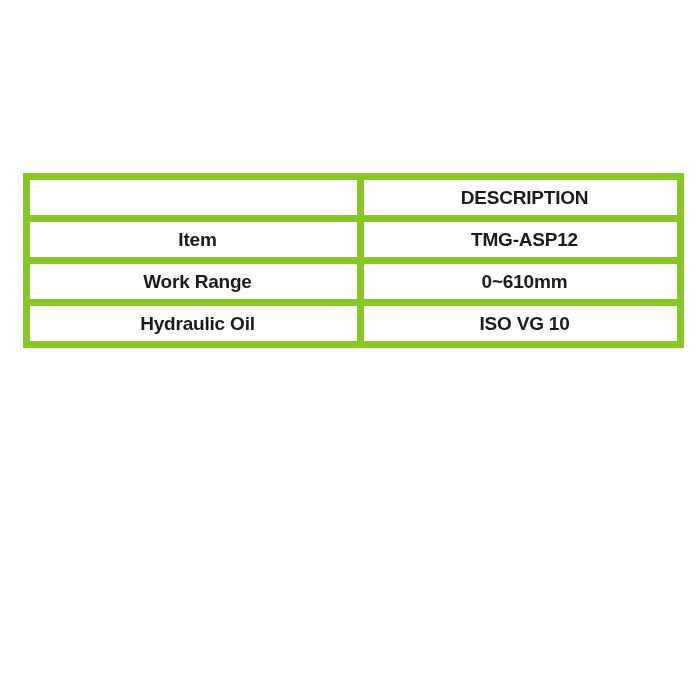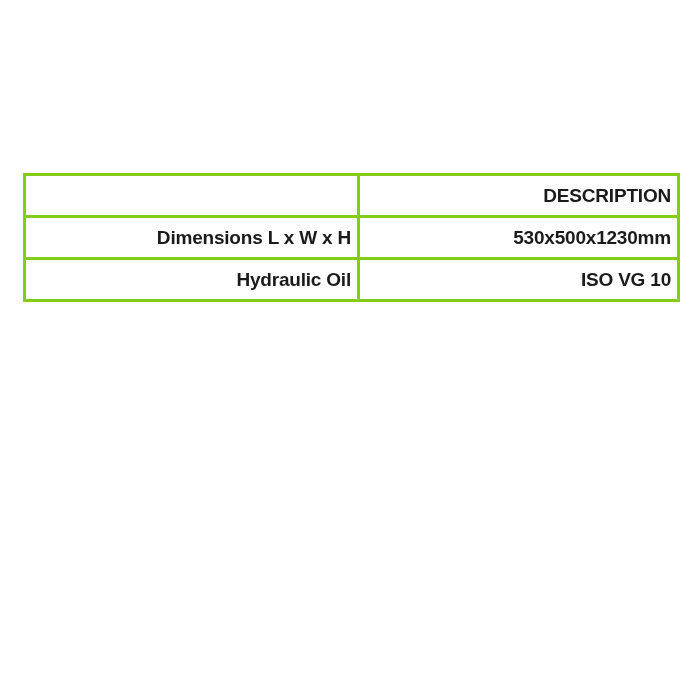--- a/index.html
+++ b/index.html
@@ -14,24 +14,24 @@
   .spec-table {
     position: absolute;
     left: 23px;
     top: 173px;
     width: 654px;
     border-collapse: collapse;
     table-layout: fixed;
     background: #ffffff;
   }
   .spec-table td {
-    border: 3px solid #84cc16;
+    border: 7px solid #84cc16;
     height: 42px;
     padding: 0 6px 0 14px;
-    text-align: right;
+    text-align: center;
     vertical-align: middle;
     font-size: 19px;
     font-weight: 700;
     color: #1b1b1b;
     letter-spacing: -0.2px;
     white-space: nowrap;
     overflow: hidden;
   }
   .col-label { width: 334px; }
   .col-value { width: 320px; }
@@ -43,21 +43,25 @@
   <colgroup>
     <col class="col-label">
     <col class="col-value">
   </colgroup>
   <tbody>
     <tr>
       <td></td>
       <td>DESCRIPTION</td>
     </tr>
     <tr>
-      <td>Dimensions L x W x H</td>
-      <td>530x500x1230mm</td>
+      <td>Item</td>
+      <td>TMG-ASP12</td>
+    </tr>
+    <tr>
+      <td>Work Range</td>
+      <td>0~610mm</td>
     </tr>
     <tr>
       <td>Hydraulic Oil</td>
       <td>ISO VG 10</td>
     </tr>
   </tbody>
 </table>
 
 </body></html>

